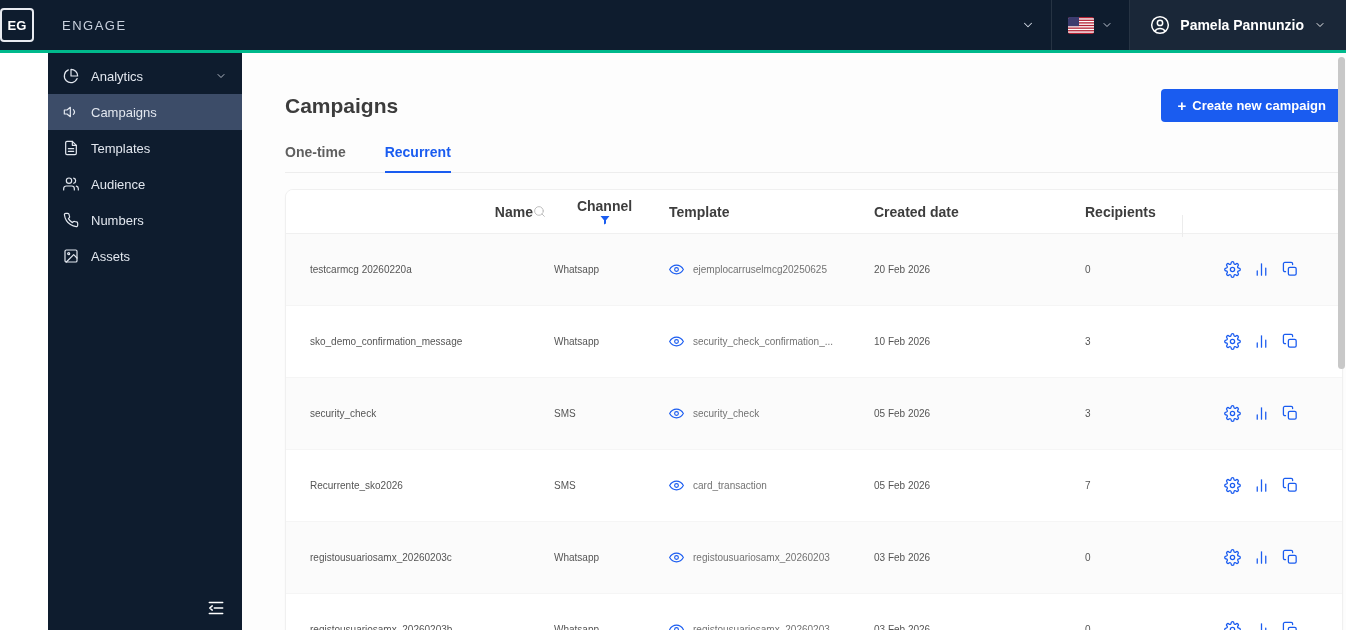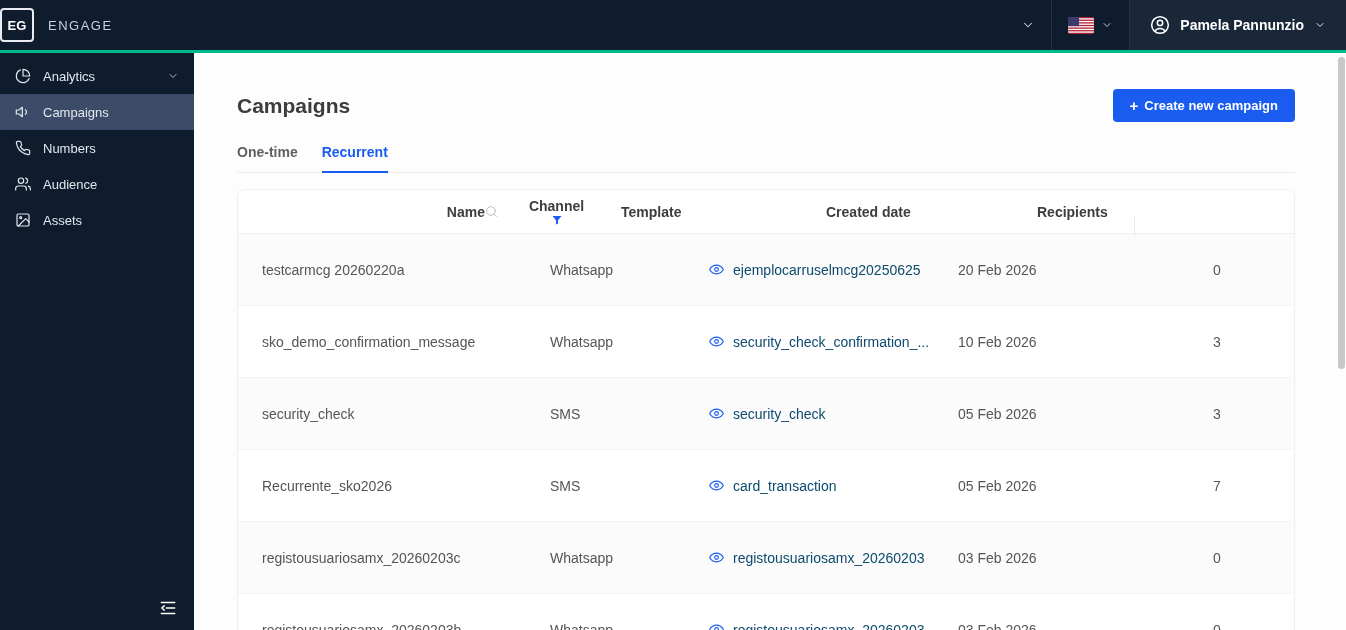--- a/index.html
+++ b/index.html
@@ -21,36 +21,36 @@
     align-items: center;
   }
   .accent { height: 3px; background: var(--accent-green, #00b98c); }
   .brand { display: flex; align-items: center; gap: 14px; }
   .logo-box {
     width: 34px; height: 34px;
     border: 2px solid #e8ebf1; border-radius: 4px;
     color: #fff; font-weight: 700; font-size: 13px;
     display: flex; align-items: center; justify-content: center;
   }
-  .brand-name { color: #c9d1de; font-size: 13px; letter-spacing: 1.5px; }
+  .brand-name { color: #c9d1de; font-size: 13px; letter-spacing: 1.5px; margin-left: 14px; }
   .tb-right { margin-left: auto; display: flex; align-items: center; height: 100%; }
   .tb-item {
     padding: 0 16px; height: 100%;
     display: flex; align-items: center; gap: 7px;
     color: #cfd6e2; cursor: pointer;
   }
   .tb-div { width: 1px; height: 100%; background: rgba(255,255,255,.10); }
   .user-block { background: rgba(255,255,255,.05); color: #fff; font-size: 14px; font-weight: 600; padding: 0 20px; gap: 10px; }
   .i12 { width: 12px; height: 12px; }
   .i14 { width: 14px; height: 14px; }
   .i20 { width: 20px; height: 20px; }
   .flag svg { display: block; border-radius: 2px; }
 
   
-  .layout { display: flex; height: 577px; }
+  .layout { display: flex; height: 577px; margin-left: 48px; }
 
   
   .sidebar {
     width: 194px;
     background: var(--topbar-bg, #0e1c2e);
     position: relative;
     padding-top: 5px;
     flex: none;
   }
   .side-item {
@@ -76,21 +76,21 @@
     background: var(--primary-blue, #1a5cf0);
     color: #fff; border: none; border-radius: 4px;
     height: 33px; padding: 0 17px;
     font-size: 13px; font-weight: 700;
     font-family: inherit;
     display: flex; align-items: center; gap: 6px;
     cursor: pointer;
   }
   .create-btn .plus { font-size: 15px; font-weight: 700; }
 
-  .tabs { width: 1058px; margin-top: 22px; display: flex; gap: 24px; border-bottom: 1px solid #ededed; }
+  .tabs { width: 1058px; margin-top: 22px; display: flex; gap: 39px; border-bottom: 1px solid #ededed; }
   .tab { padding-bottom: 12px; font-size: 14px; font-weight: 600; color: #5f5f5f; cursor: pointer; position: relative; }
   .tab.active { color: var(--primary-blue, #1a5cf0); }
   .tab.active::after {
     content: ""; position: absolute; left: 0; right: 0; bottom: -1px;
     height: 2px; background: var(--primary-blue, #1a5cf0);
   }
 
   
   .card {
     width: 1058px; margin-top: 16px;
@@ -106,36 +106,35 @@
     padding: 0 24px;
   }
   .t-head {
     height: 44px;
     font-size: 14px; font-weight: 600; color: #3d3d3d;
     border-bottom: 1px solid #f0f0f0;
     background: #fff;
   }
   .t-row {
     height: 72px;
-    font-size: 14px; color: #555;
+    font-size: 10px; color: #555;
     border-bottom: 1px solid #f5f5f5;
-    gap: 44px;
   }
   .t-row:nth-child(odd) { background: #fbfbfb; }
   .th { display: flex; align-items: center; }
   .th-name { justify-content: flex-end; padding-right: 8px; }
   .th-channel { justify-content: space-between; padding-right: 14px; flex-direction: column; }
   .th-recipients { position: relative; text-align: right; }
   .th-recipients::after {
     content: ""; position: absolute; right: 2px; top: 11px;
     width: 1px; height: 22px; background: #ececec;
   }
   .search-icon { width: 13px; height: 13px; color: #bdbdbd; cursor: pointer; }
   .funnel-icon { width: 12px; height: 12px; color: var(--primary-blue, #1a5cf0); cursor: pointer; }
-  .cell-template { display: flex; align-items: center; gap: 9px; color: #0c4a6e; }
+  .cell-template { display: flex; align-items: center; gap: 9px; color: #737373; }
   .eye-icon { width: 15px; height: 15px; color: var(--primary-blue, #1a5cf0); cursor: pointer; }
   .cell-actions { display: flex; justify-content: flex-end; align-items: center; gap: 12px; padding-right: 19px; }
   .action-icon { width: 17px; height: 17px; color: var(--primary-blue, #1a5cf0); cursor: pointer; }
 
   
   .scroll-thumb {
     position: absolute; right: 1px; top: 57px;
     width: 7px; height: 312px;
     background: #c8c8c8; border-radius: 4px;
     cursor: pointer;
@@ -222,36 +221,48 @@
               <polygon points="11 5 6 9 2 9 2 15 6 15 11 19 11 5"></polygon>
               <path d="M15.54 8.46a5 5 0 0 1 0 7.07"></path>
             </svg>
           </span>
     <span class="s-label">Campaigns</span>
 
   </div>
         <div class="side-item">
     <span class="icon s-icon">
             <svg viewBox="0 0 24 24" fill="none" stroke="currentColor" stroke-width="1.8" stroke-linecap="round" stroke-linejoin="round">
-              <path d="M22 16.92v3a2 2 0 0 1-2.18 2 19.79 19.79 0 0 1-8.63-3.07 19.5 19.5 0 0 1-6-6 19.79 19.79 0 0 1-3.07-8.67A2 2 0 0 1 4.11 2h3a2 2 0 0 1 2 1.72 12.84 12.84 0 0 0 .7 2.81 2 2 0 0 1-.45 2.11L8.09 9.91a16 16 0 0 0 6 6l1.27-1.27a2 2 0 0 1 2.11-.45 12.84 12.84 0 0 0 2.81.7A2 2 0 0 1 22 16.92z"></path>
-            </svg>
-          </span>
-    <span class="s-label">Numbers</span>
+              <path d="M14 2H6a2 2 0 0 0-2 2v16a2 2 0 0 0 2 2h12a2 2 0 0 0 2-2V8z"></path>
+              <polyline points="14 2 14 8 20 8"></polyline>
+              <line x1="16" y1="13" x2="8" y2="13"></line>
+              <line x1="16" y1="17" x2="8" y2="17"></line>
+            </svg>
+          </span>
+    <span class="s-label">Templates</span>
 
   </div>
         <div class="side-item">
     <span class="icon s-icon">
             <svg viewBox="0 0 24 24" fill="none" stroke="currentColor" stroke-width="1.8" stroke-linecap="round" stroke-linejoin="round">
               <path d="M17 21v-2a4 4 0 0 0-4-4H5a4 4 0 0 0-4 4v2"></path>
               <circle cx="9" cy="7" r="4"></circle>
               <path d="M23 21v-2a4 4 0 0 0-3-3.87"></path>
               <path d="M16 3.13a4 4 0 0 1 0 7.75"></path>
             </svg>
           </span>
     <span class="s-label">Audience</span>
+
+  </div>
+        <div class="side-item">
+    <span class="icon s-icon">
+            <svg viewBox="0 0 24 24" fill="none" stroke="currentColor" stroke-width="1.8" stroke-linecap="round" stroke-linejoin="round">
+              <path d="M22 16.92v3a2 2 0 0 1-2.18 2 19.79 19.79 0 0 1-8.63-3.07 19.5 19.5 0 0 1-6-6 19.79 19.79 0 0 1-3.07-8.67A2 2 0 0 1 4.11 2h3a2 2 0 0 1 2 1.72 12.84 12.84 0 0 0 .7 2.81 2 2 0 0 1-.45 2.11L8.09 9.91a16 16 0 0 0 6 6l1.27-1.27a2 2 0 0 1 2.11-.45 12.84 12.84 0 0 0 2.81.7A2 2 0 0 1 22 16.92z"></path>
+            </svg>
+          </span>
+    <span class="s-label">Numbers</span>
 
   </div>
         <div class="side-item">
     <span class="icon s-icon">
             <svg viewBox="0 0 24 24" fill="none" stroke="currentColor" stroke-width="1.8" stroke-linecap="round" stroke-linejoin="round">
               <rect x="3" y="3" width="18" height="18" rx="2"></rect>
               <circle cx="8.5" cy="8.5" r="1.5"></circle>
               <polyline points="21 15 16 10 5 21"></polyline>
             </svg>
           </span>

